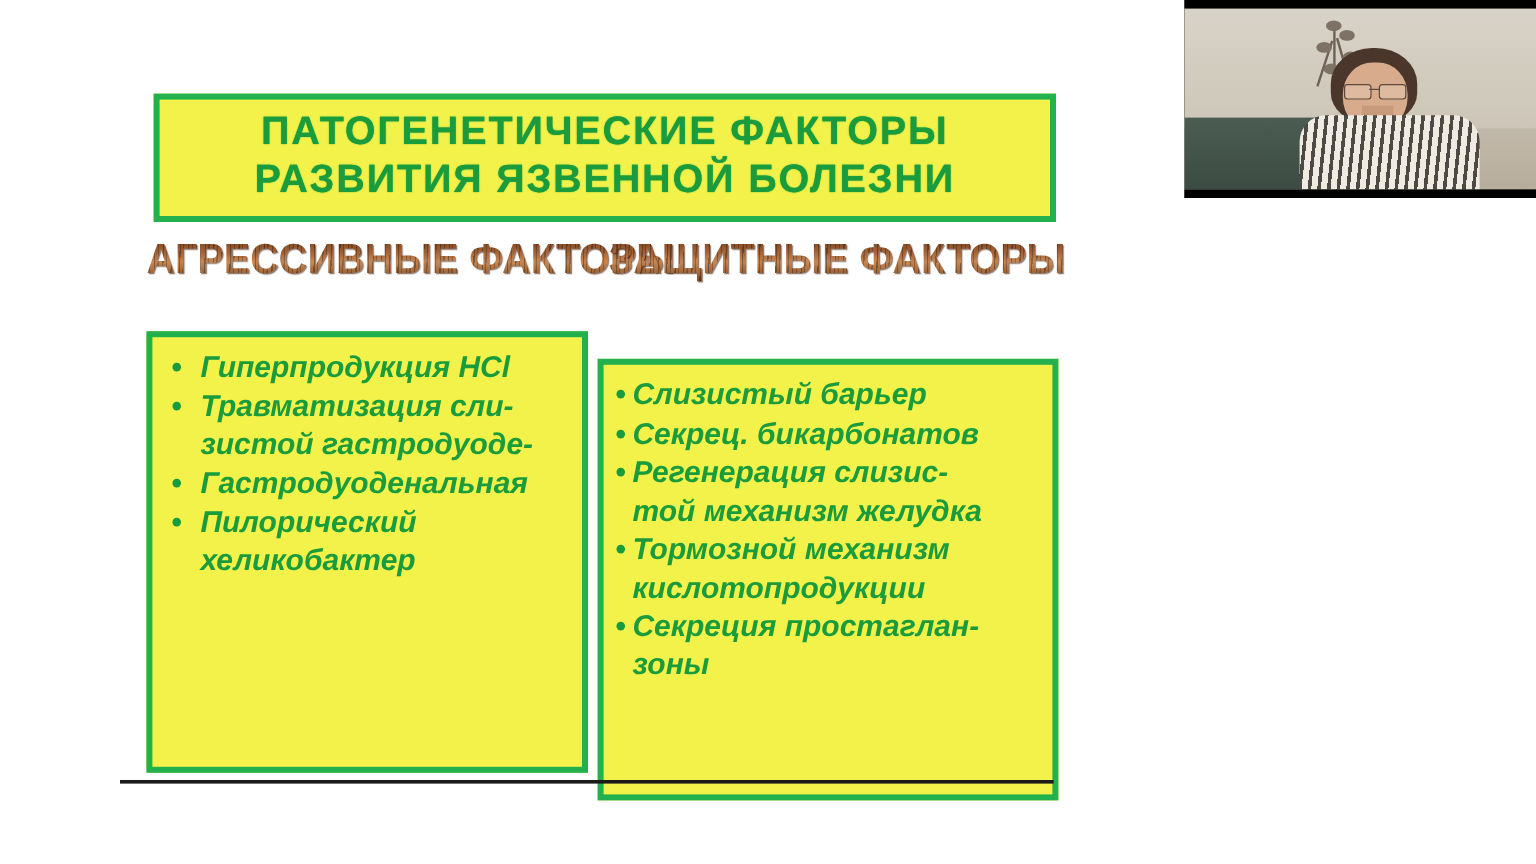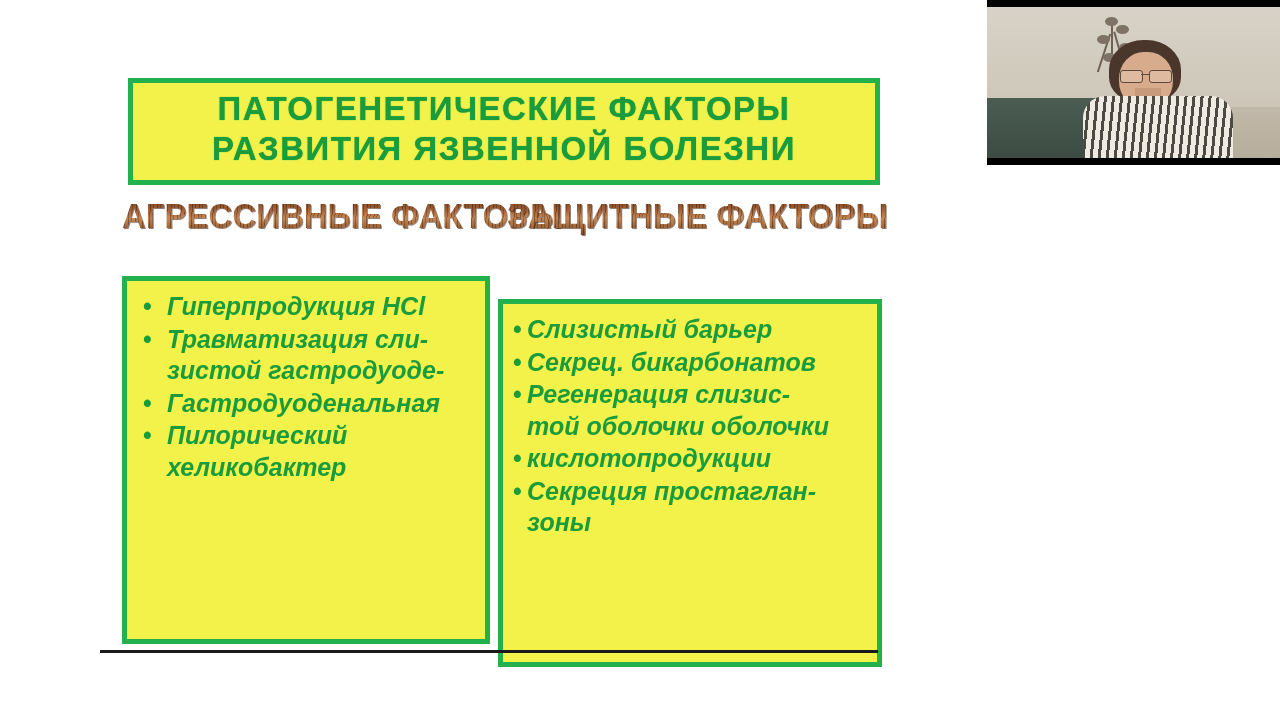--- a/index.html
+++ b/index.html
@@ -354,23 +354,24 @@
       <div class="content-box" id="box-right">
         <ul class="bullets">
           <li>
             <span class="wrap-line">Слизистый барьер</span>
           </li>
           <li>
             <span class="wrap-line">Секрец. бикарбонатов</span>
           </li>
           <li>
             <span class="wrap-line">Регенерация слизис-</span>
-            <span class="wrap-line">той оболочки оболочки</span>
-          </li>
-          <li>
+            <span class="wrap-line">той механизм желудка</span>
+          </li>
+          <li>
+            <span class="wrap-line">Тормозной механизм</span>
             <span class="wrap-line">кислотопродукции</span>
           </li>
           <li>
             <span class="wrap-line">Секреция простаглан-</span>
             <span class="wrap-line">зоны</span>
           </li>
         </ul>
       </div>
 
     </div>

